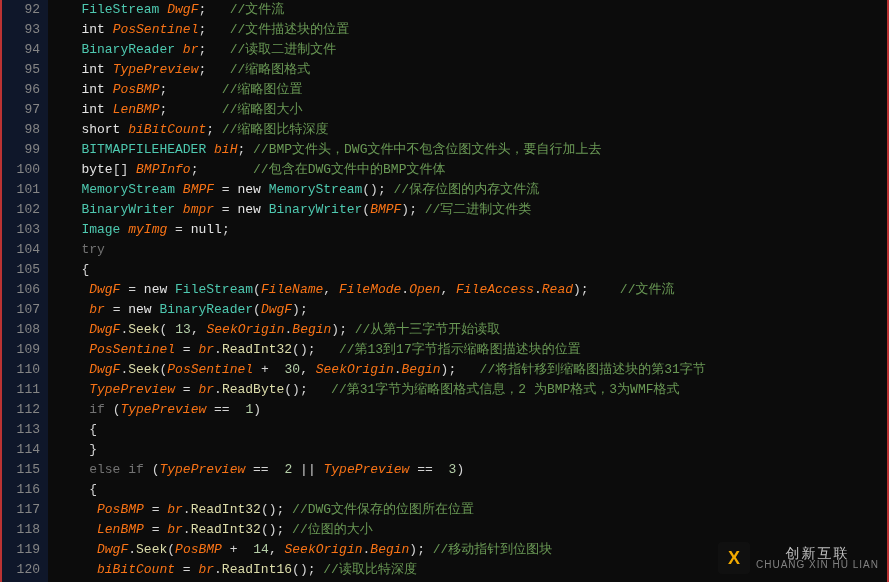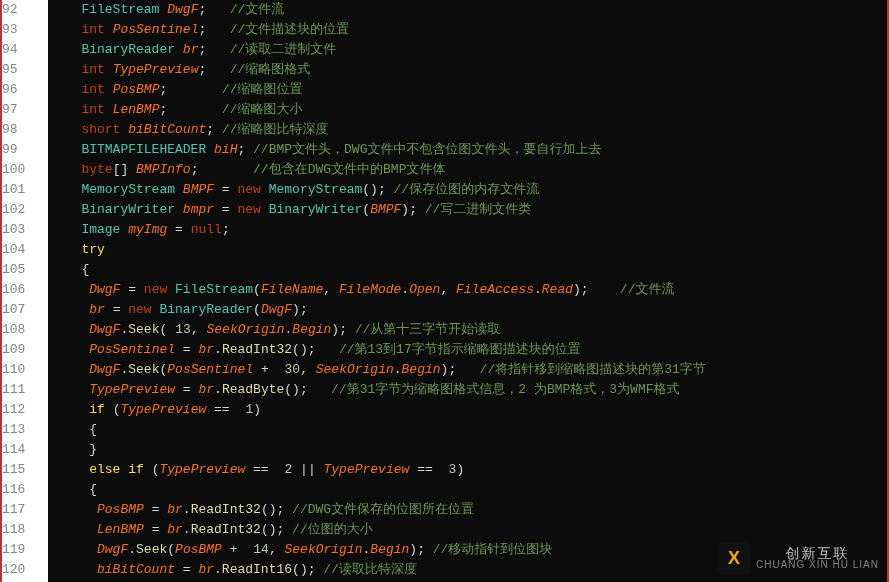--- a/index.html
+++ b/index.html
@@ -15,39 +15,39 @@
   .editor {
     display: flex;
     height: 582px;
     width: 889px;
     border-left: 2px solid #b33;
     border-right: 2px solid #b33;
     background: #0c0c0c;
   }
   .gutter {
     width: 46px;
-    background: #ffffff;
+    background: #0f172a;
     color: #858585;
-    text-align: left;
+    text-align: right;
     padding: 0 8px 8px 0;
     user-select: none;
     flex-shrink: 0;
   }
   .gutter div { height: 20px; }
   .code {
     flex: 1;
     padding-left: 10px;
     white-space: pre;
     overflow: hidden;
     color: #d4d4d4;
   }
   .code .row { height: 20px; }
   .tok-type { color: #4ec9b0; }
-  .tok-kw   { color: #c2410c; margin-top: 15px; }
-  .tok-ctrl { color: #fde047; }
+  .tok-kw   { color: #e5e5e5; margin-top: 15px; }
+  .tok-ctrl { color: #737373; }
   .tok-id   { color: #f97316; font-style: italic; }
   .tok-func { color: #dcdcaa; }
   .tok-num  { color: #b5cea8; margin-left: 8px; }
   .tok-comment { color: #6a9955; }
   .tok-punc { color: #d4d4d4; }
   .logo {
     position: fixed;
     right: 10px;
     bottom: 8px;
     display: flex;

